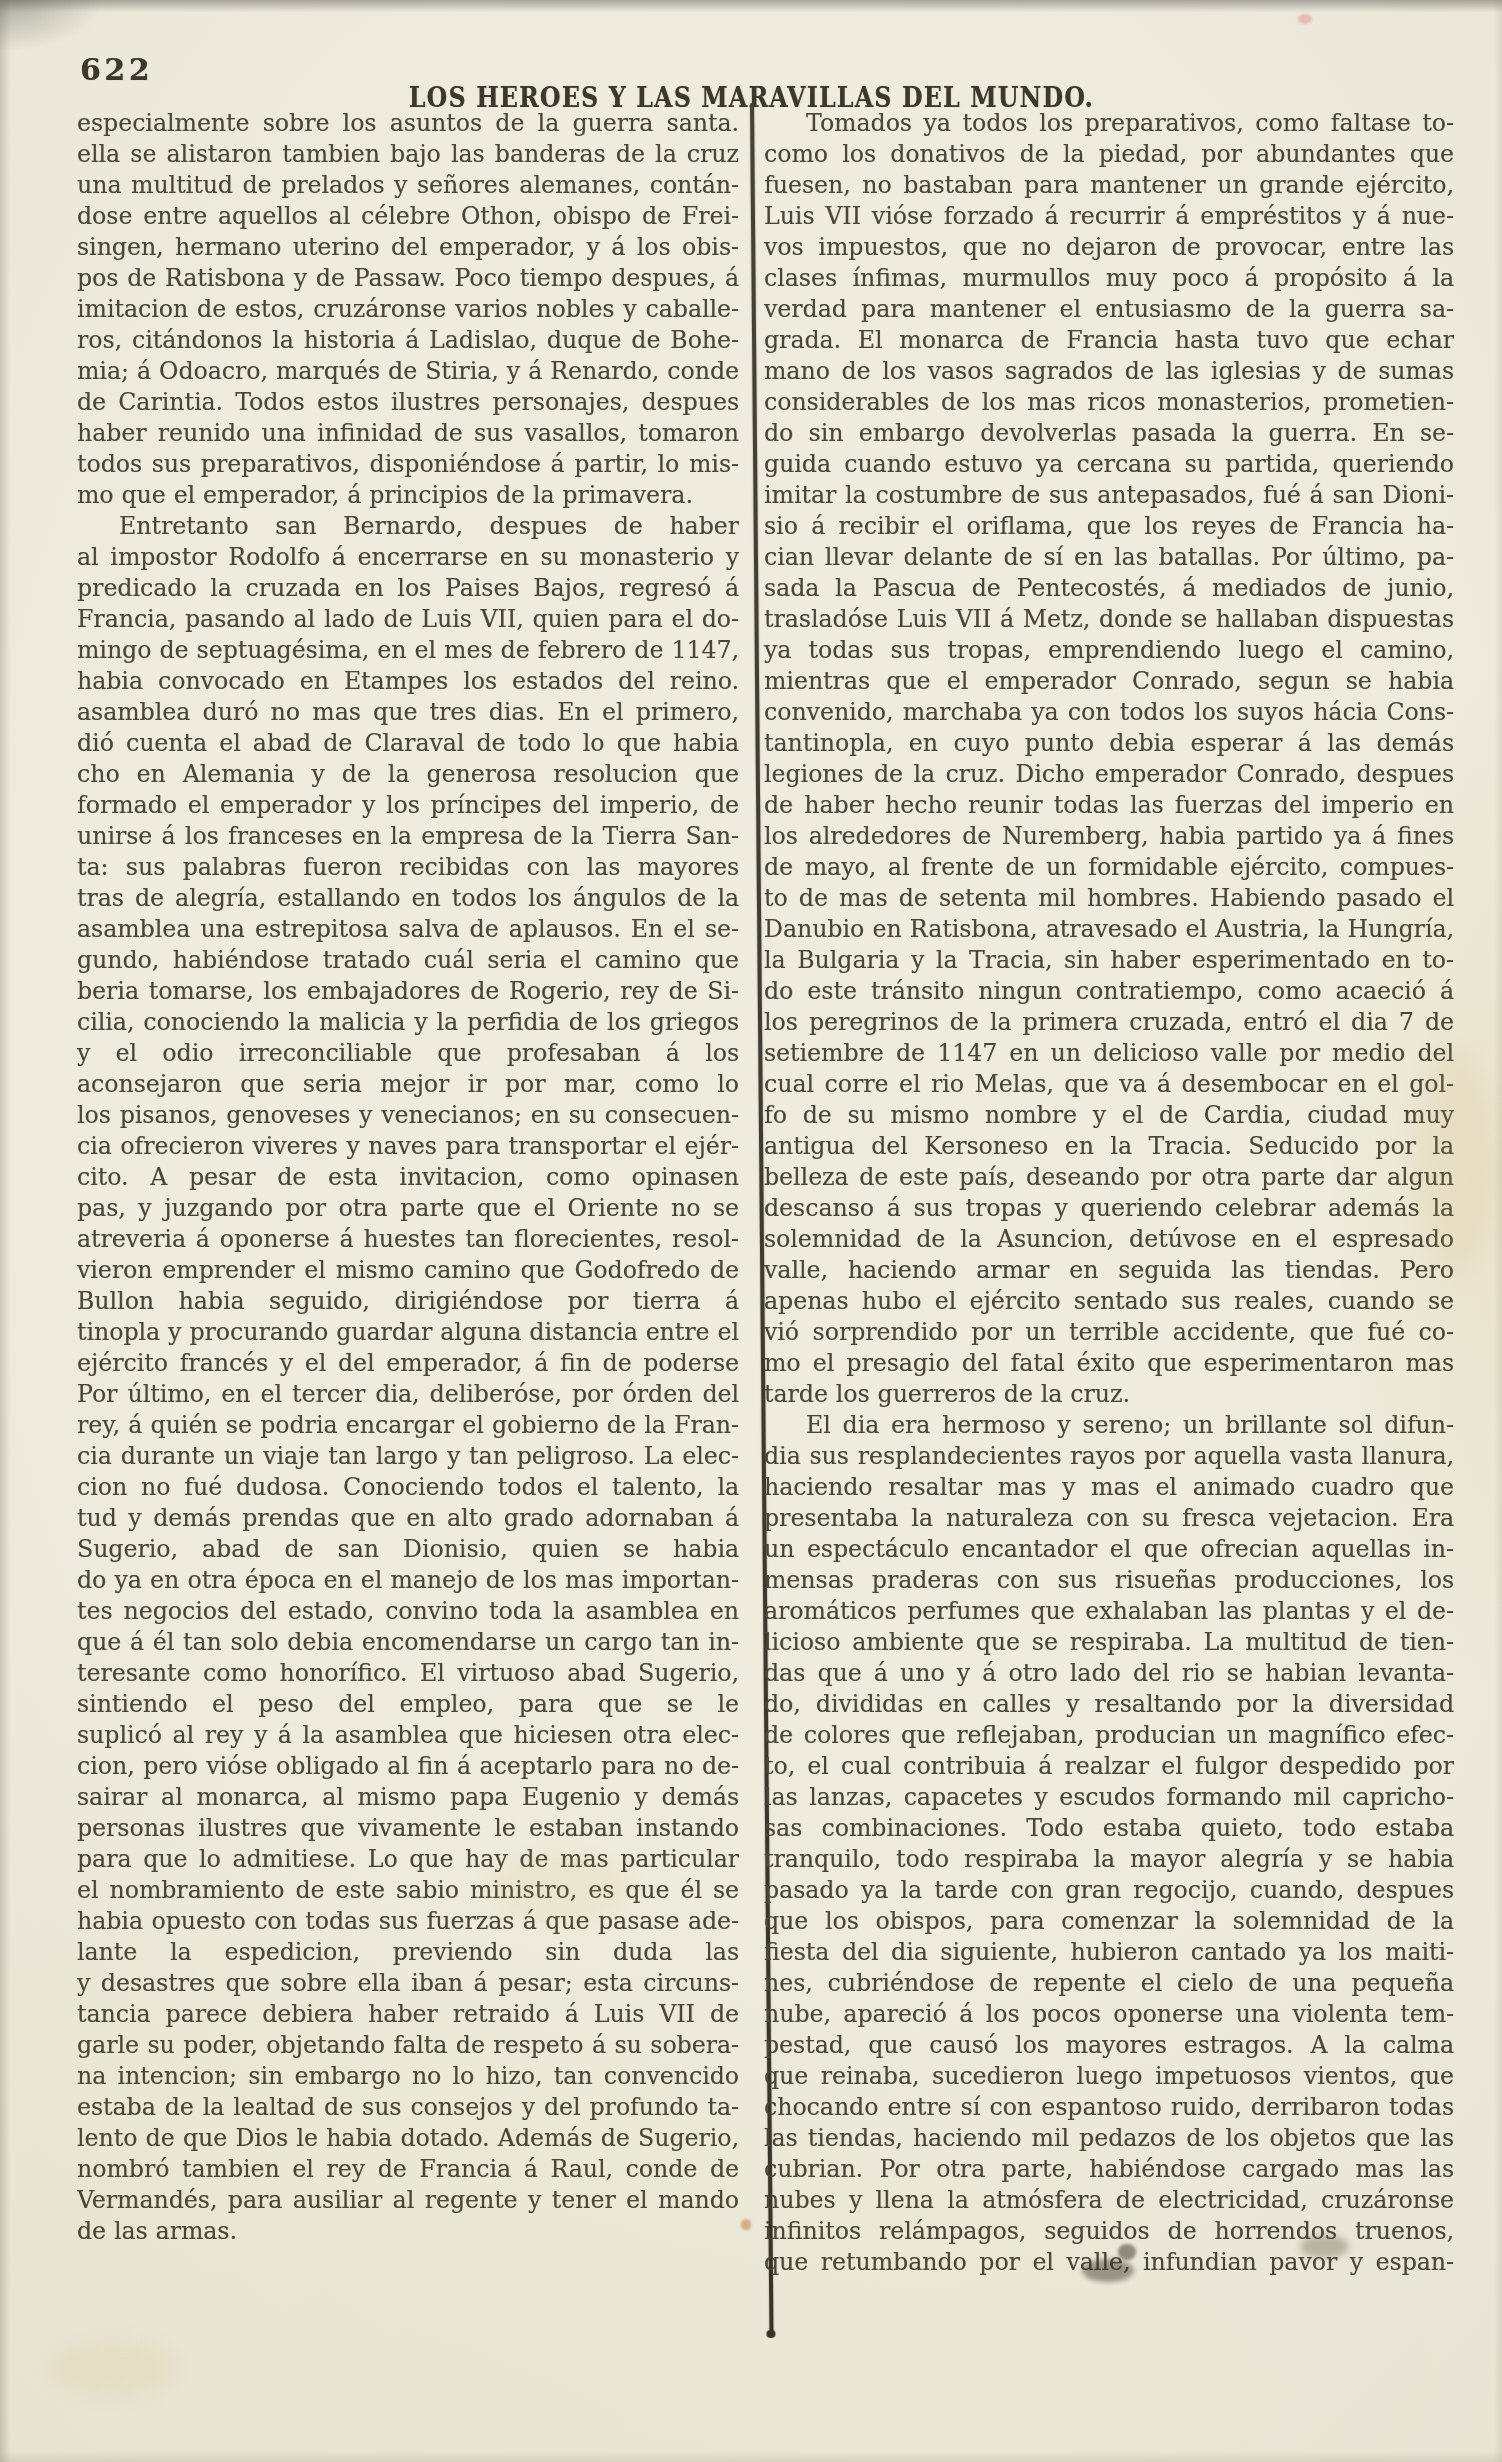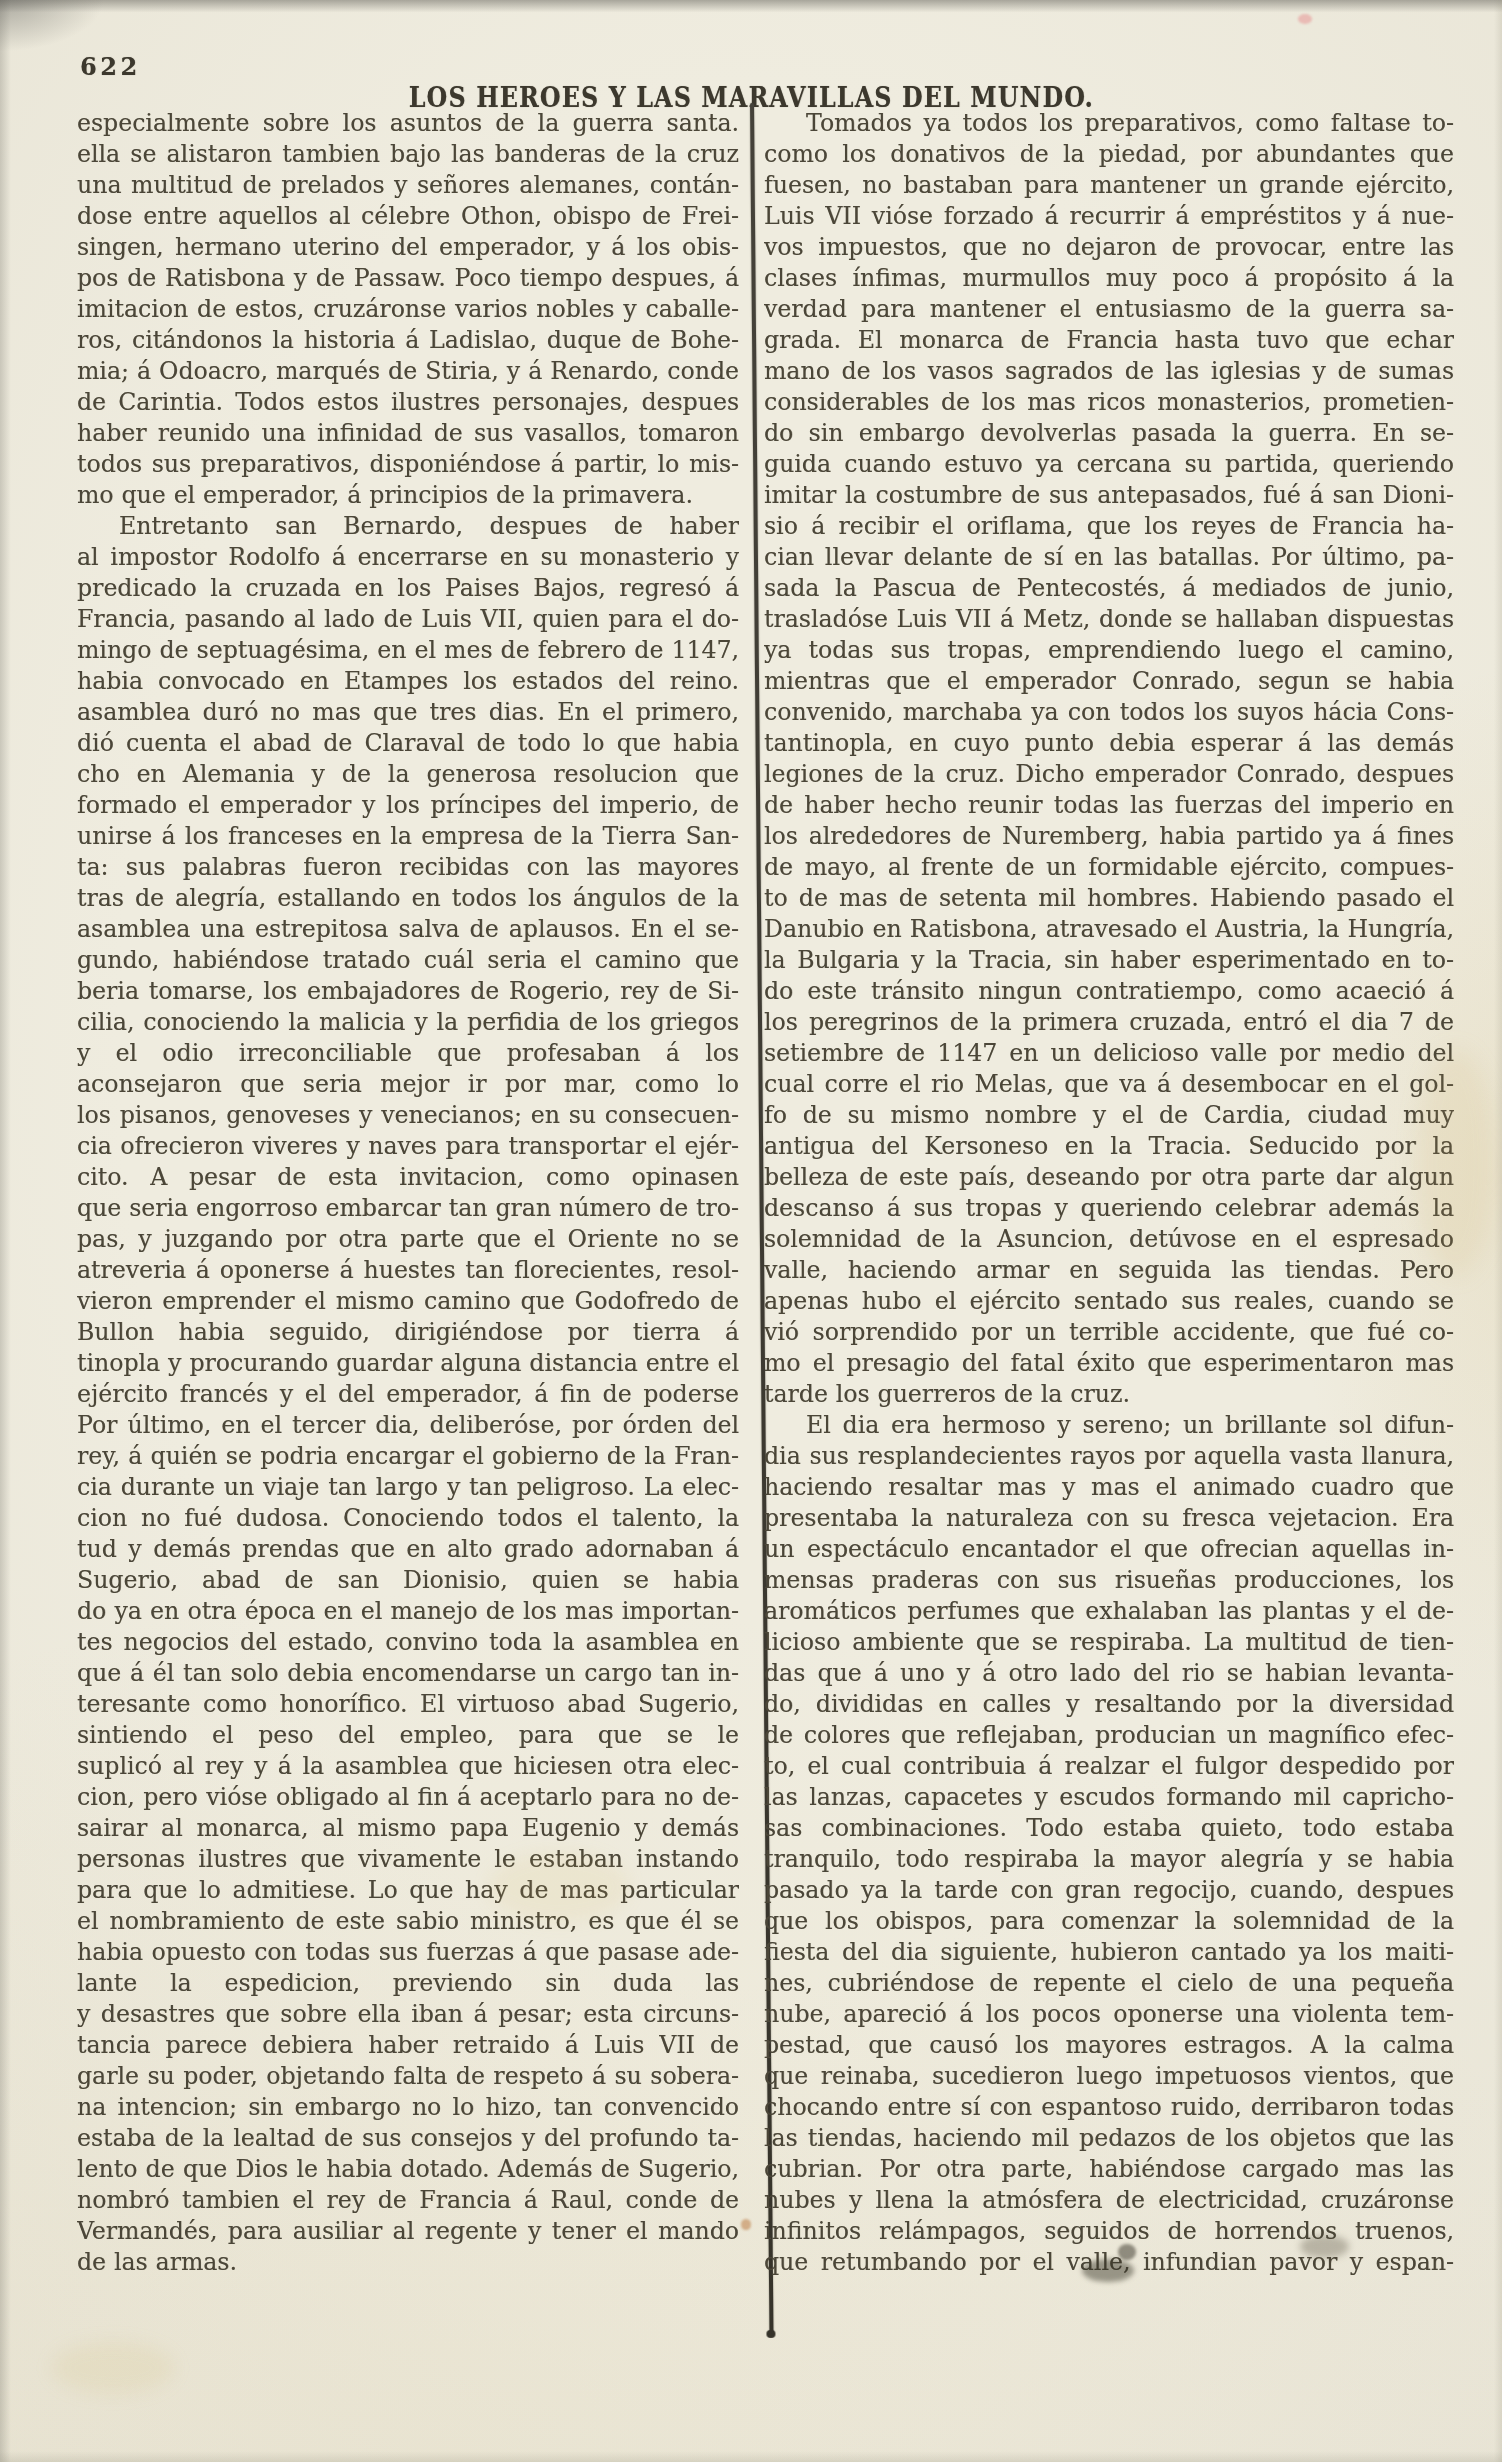--- a/index.html
+++ b/index.html
@@ -28,21 +28,21 @@
     background:linear-gradient(to right, rgba(120,118,108,0.30), rgba(120,118,108,0) 90%);}
   .edge-right{position:absolute;right:0;top:0;width:10.5px;height:100%;
     background:linear-gradient(to left, rgba(150,145,128,0.22), rgba(150,145,128,0) 90%);}
   .edge-bottom{position:absolute;left:0;bottom:0;width:100%;height:12.2px;
     background:linear-gradient(to top, rgba(140,136,120,0.20), rgba(140,136,120,0) 90%);}
   .corner-tl{position:absolute;left:0;top:0;width:105px;height:52px;
     background:radial-gradient(ellipse at 0% 0%, rgba(90,90,86,0.45), rgba(90,90,86,0) 70%);}
 
   .page-number{
     position:absolute;left:80px;top:52px;
-    font-size:24px;font-weight:bold;color:var(--ink-dark);
+    font-size:30px;font-weight:bold;color:var(--ink-dark);
     letter-spacing:3.5px;
     text-shadow:0.3px 0.3px 0.7px rgba(60,56,45,0.55);
   }
   .header-title{
     position:absolute;left:0;top:54px;width:100%;
     text-align:center;
     margin-top:28px;
   }
   .header-title span{
     display:inline-block;
@@ -149,21 +149,20 @@
       <div class="line">tras de alegría, estallando en todos los ángulos de la</div>
       <div class="line">asamblea una estrepitosa salva de aplausos. En el se-</div>
       <div class="line">gundo, habiéndose tratado cuál seria el camino que de-</div>
       <div class="line">beria tomarse, los embajadores de Rogerio, rey de Si-</div>
       <div class="line">cilia, conociendo la malicia y la perfidia de los griegos</div>
       <div class="line">y el odio irreconciliable que profesaban á los franceses,</div>
       <div class="line">aconsejaron que seria mejor ir por mar, como lo hacian</div>
       <div class="line">los pisanos, genoveses y venecianos; en su consecuen-</div>
       <div class="line">cia ofrecieron viveres y naves para transportar el ejér-</div>
       <div class="line">cito. A pesar de esta invitacion, como opinasen algunos</div>
-      <div class="line">que seria engorroso embarcar tan gran número de tro-</div>
       <div class="line">pas, y juzgando por otra parte que el Oriente no se</div>
       <div class="line">atreveria á oponerse á huestes tan florecientes, resol-</div>
       <div class="line">vieron emprender el mismo camino que Godofredo de</div>
       <div class="line">Bullon habia seguido, dirigiéndose por tierra á Constan-</div>
       <div class="line">tinopla y procurando guardar alguna distancia entre el</div>
       <div class="line">ejército francés y el del emperador, á fin de poderse</div>
       <div class="line">Por último, en el tercer dia, deliberóse, por órden del</div>
       <div class="line">rey, á quién se podria encargar el gobierno de la Fran-</div>
       <div class="line">cia durante un viaje tan largo y tan peligroso. La elec-</div>
       <div class="line">cion no fué dudosa. Conociendo todos el talento, la vir-</div>

